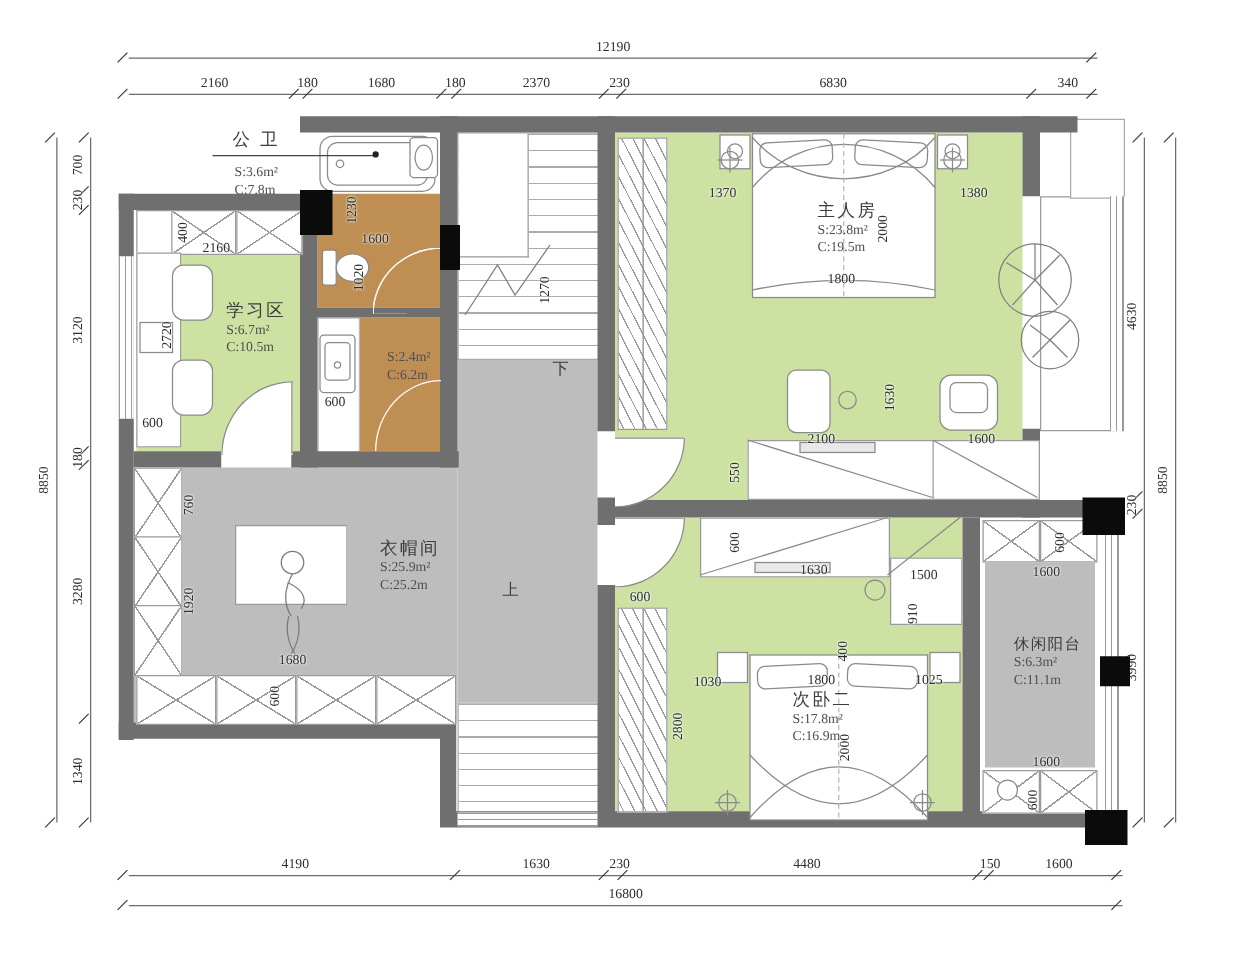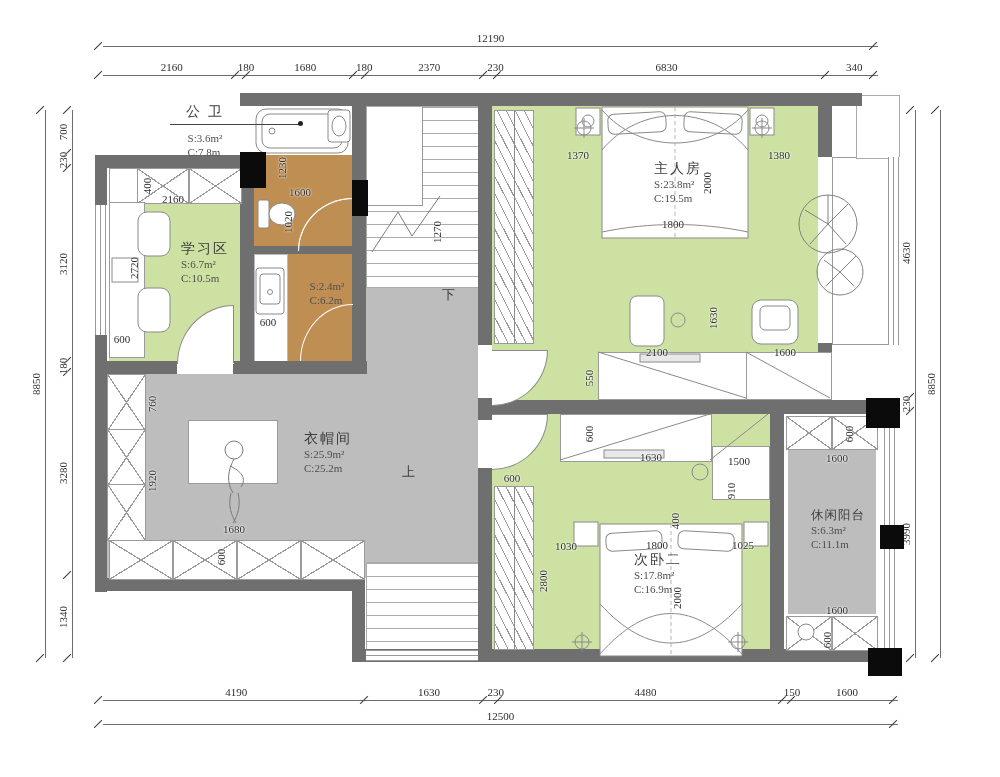--- a/index.html
+++ b/index.html
@@ -301,21 +301,21 @@
     <div class="tick" style="left:482.916px;top:700px;"></div>
     <div class="dimlab" style="left:428.95000000000005px;top:692px;">1630</div>
     <div class="tick" style="left:497.54400000000004px;top:700px;"></div>
     <div class="dimlab" style="left:495.73px;top:692px;">230</div>
     <div class="tick" style="left:782.4720000000001px;top:700px;"></div>
     <div class="dimlab" style="left:645.508px;top:692px;">4480</div>
     <div class="tick" style="left:790.74px;top:700px;"></div>
     <div class="dimlab" style="left:792.106px;top:692px;">150</div>
     <div class="tick" style="left:892.5px;top:700px;"></div>
     <div class="dimlab" style="left:847.12px;top:692px;">1600</div>
-    <div class="dimlab" style="left:500.5px;top:716px;">12500</div>
+    <div class="dimlab" style="left:500.5px;top:716px;">16800</div>
     <div class="chainline" style="left:72px;top:110px;width:1px;height:548px;"></div>
     <div class="chainline" style="left:45px;top:110px;width:1px;height:548px;"></div>
     <div class="tick" style="left:66.5px;top:110px;"></div>
     <div class="tick" style="left:39.5px;top:110px;"></div>
     <div class="tick" style="left:39.5px;top:658px;"></div>
     <div class="tick" style="left:66.5px;top:153.34463276836158px;"></div>
     <div class="dimlab v" style="left:63px;top:131.6723163841808px;">700</div>
     <div class="tick" style="left:66.5px;top:167.5864406779661px;"></div>
     <div class="dimlab v" style="left:63px;top:160.46553672316384px;">230</div>
     <div class="tick" style="left:66.5px;top:360.77966101694915px;"></div>

